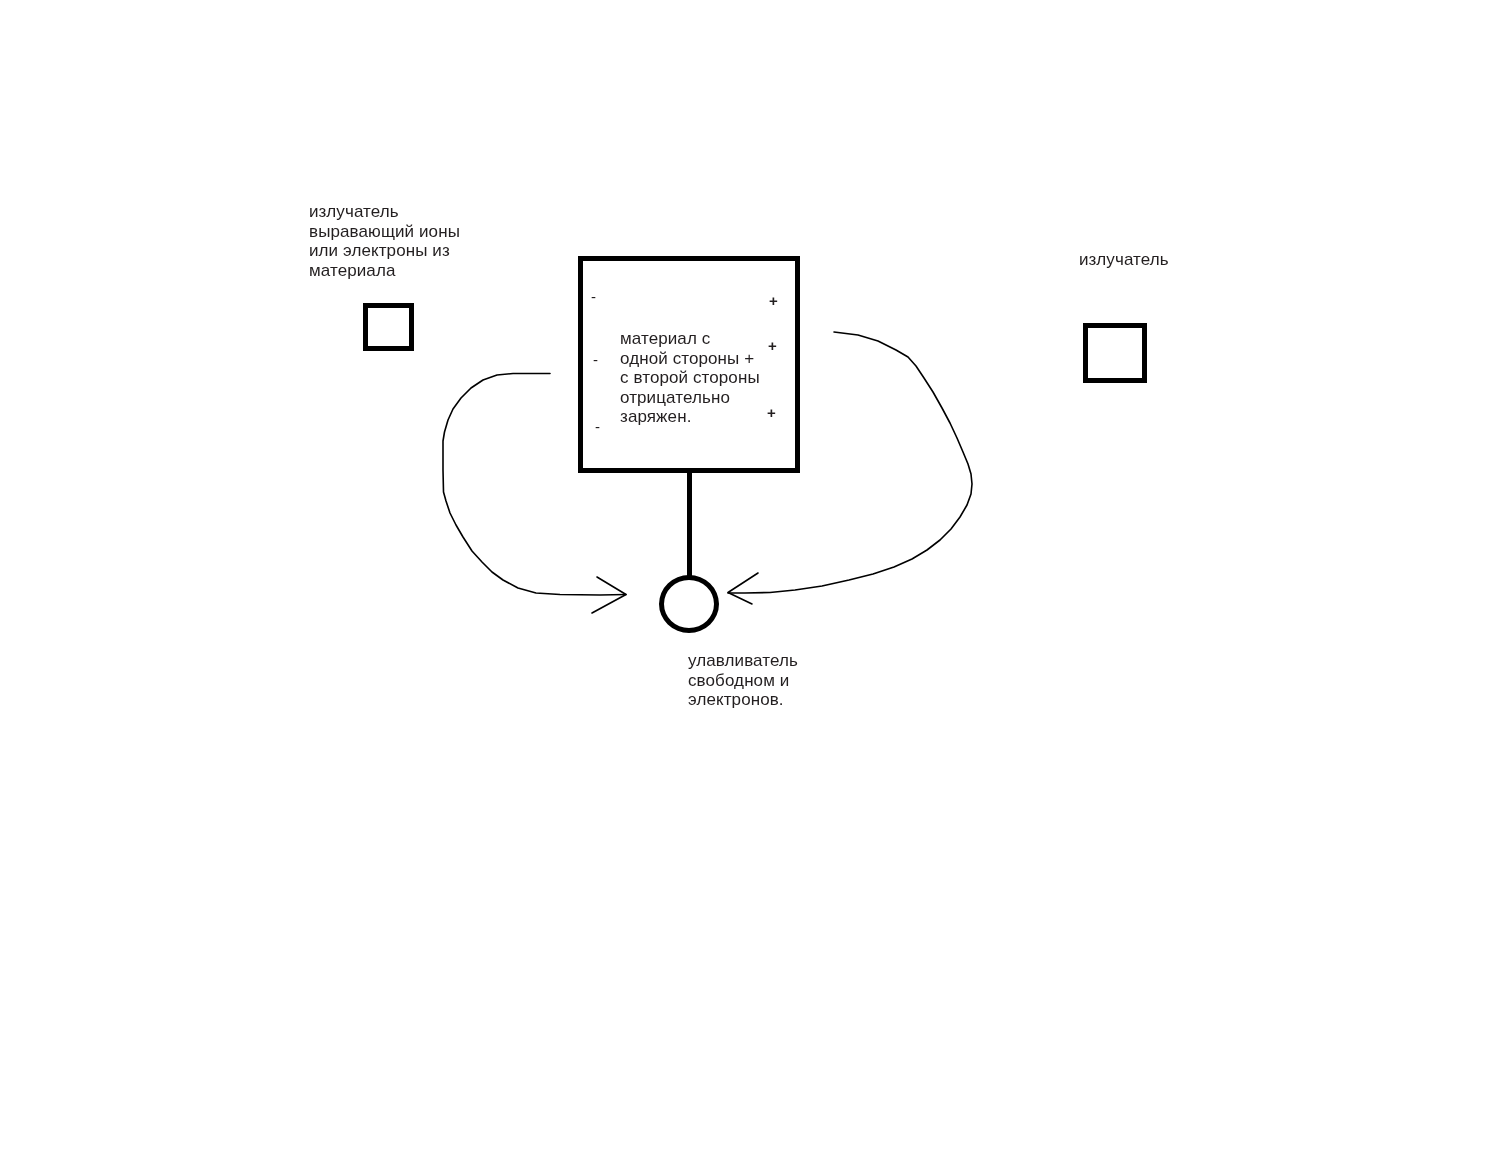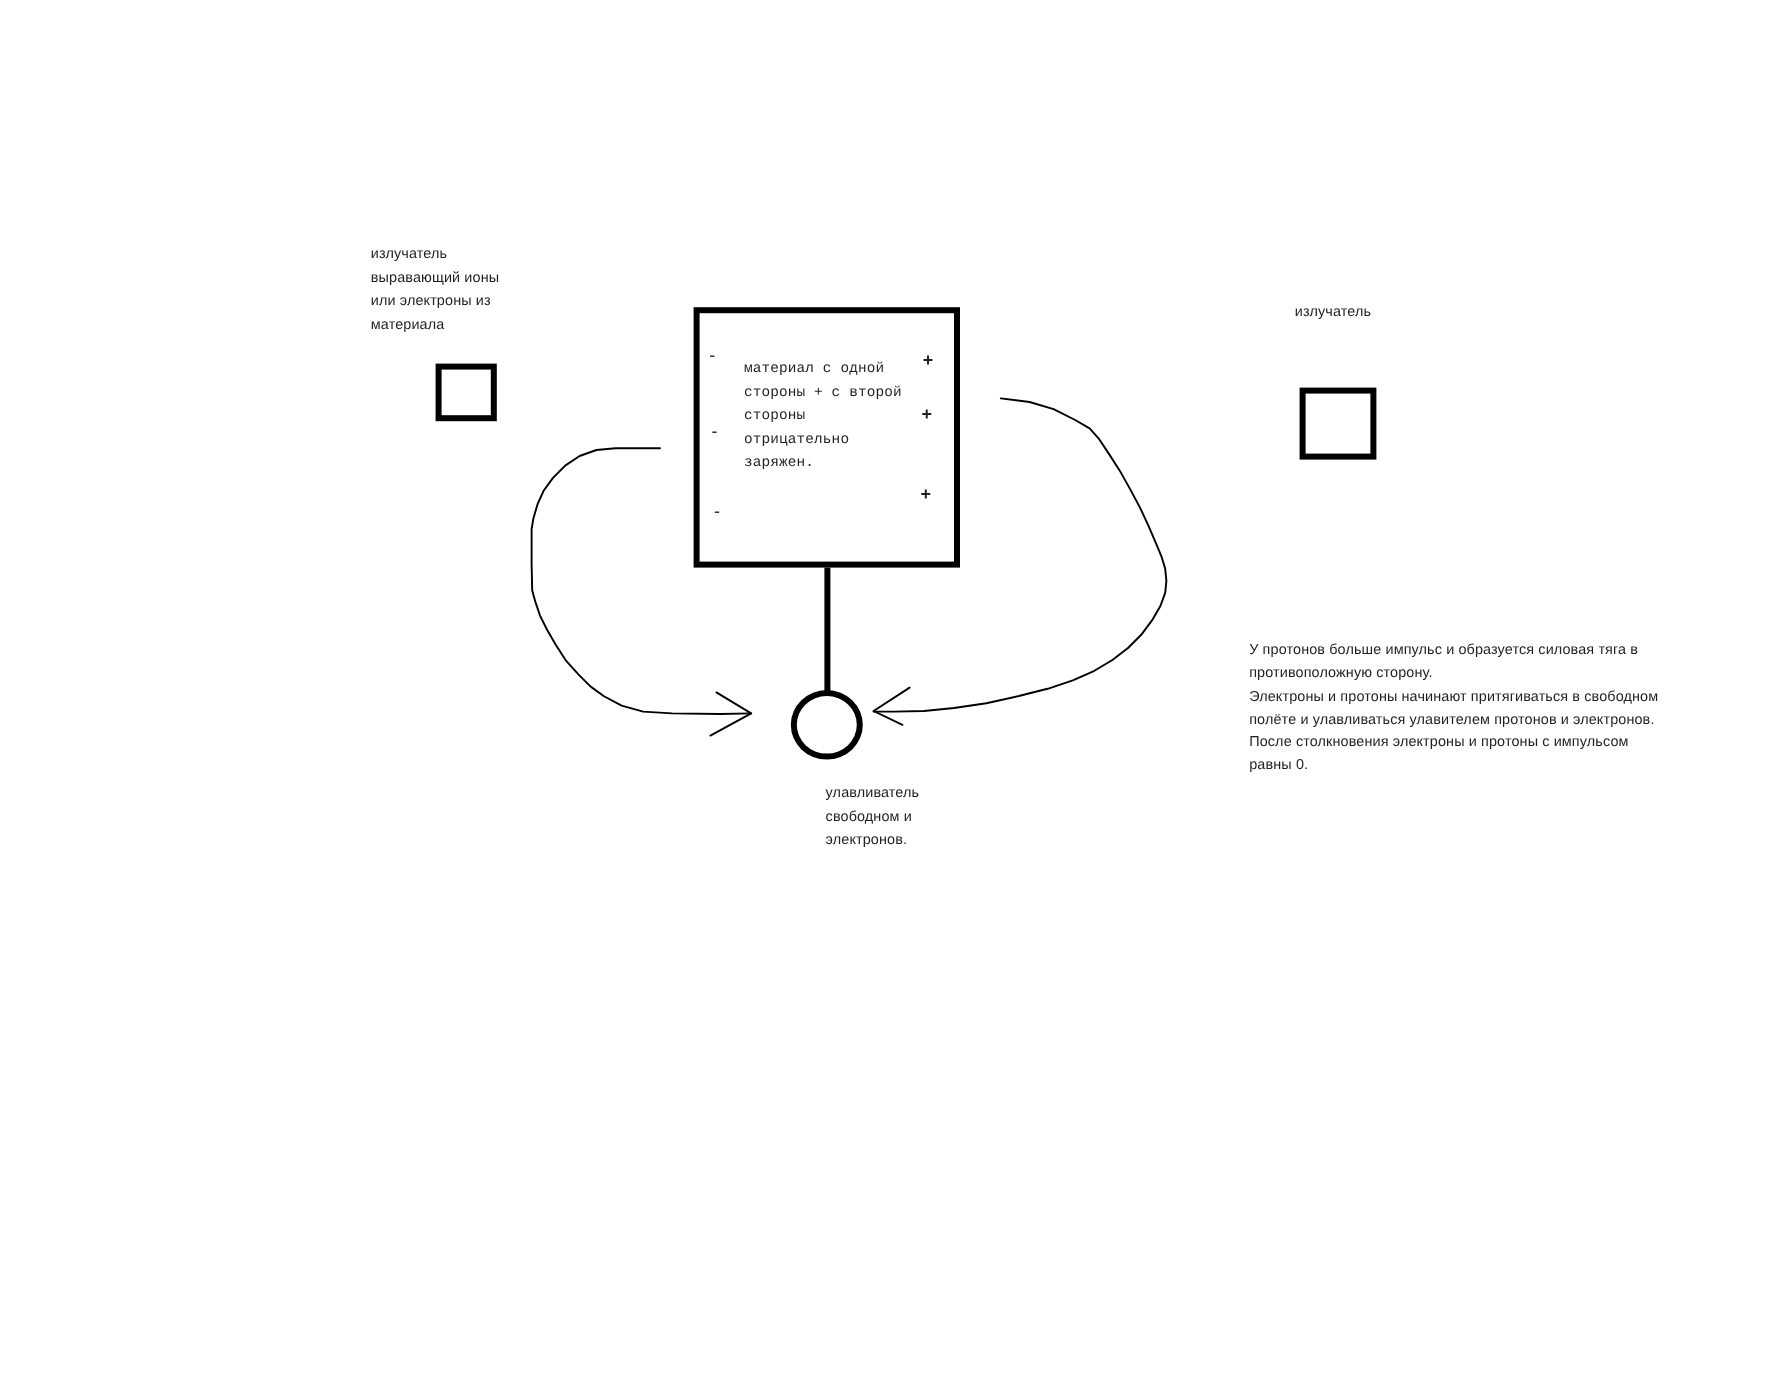--- a/index.html
+++ b/index.html
@@ -15,43 +15,42 @@
     width: 1492px;
     height: 1159px;
     background: #ffffff;
     overflow: hidden;
   }
 
   
   .label {
     position: absolute;
     color: #231f20;
-    font-size: 12px;
+    font-size: 17px;
     line-height: 19.5px;
     white-space: pre-line;
     letter-spacing: 0.1px;
   }
 
   #label-left-emitter {
     left: 309px;
     top: 202px;
     width: 160px;
   }
 
   #label-right-emitter {
     left: 1079px;
     top: 250px;
     width: 180px;
   }
 
   #label-box-material {
     left: 620px;
-    top: 298px;
+    top: 329px;
     width: 140px;
-    font-family: Liberation Mono, monospace;
   }
 
   #label-collector {
     left: 688px;
     top: 651px;
     width: 120px;
   }
 
   #label-explanation {
     left: 1041px;
@@ -176,23 +175,20 @@
   <div class="label" id="label-box-material">материал с одной стороны + с второй стороны отрицательно заряжен.</div>
 
   <div id="connector-line"></div>
 
   <div id="collector-circle"></div>
 
   <div class="label" id="label-collector">улавливатель
 свободном и
 электронов.</div>
 
-  <div class="label" id="label-explanation">У протонов больше импульс и образуется силовая тяга в противоположную сторону.
-Электроны и протоны начинают притягиваться в свободном полёте и улавливаться улавителем протонов и электронов.
-После столкновения электроны и протоны с импульсом равны 0.</div>
 
   <svg id="arrows" viewBox="0 0 1492 1159">
 
     <path d="M 550 373.5
              L 513 373.5
              L 497 375
              L 483 380
              L 471 388
              L 461 398
              L 453 409

